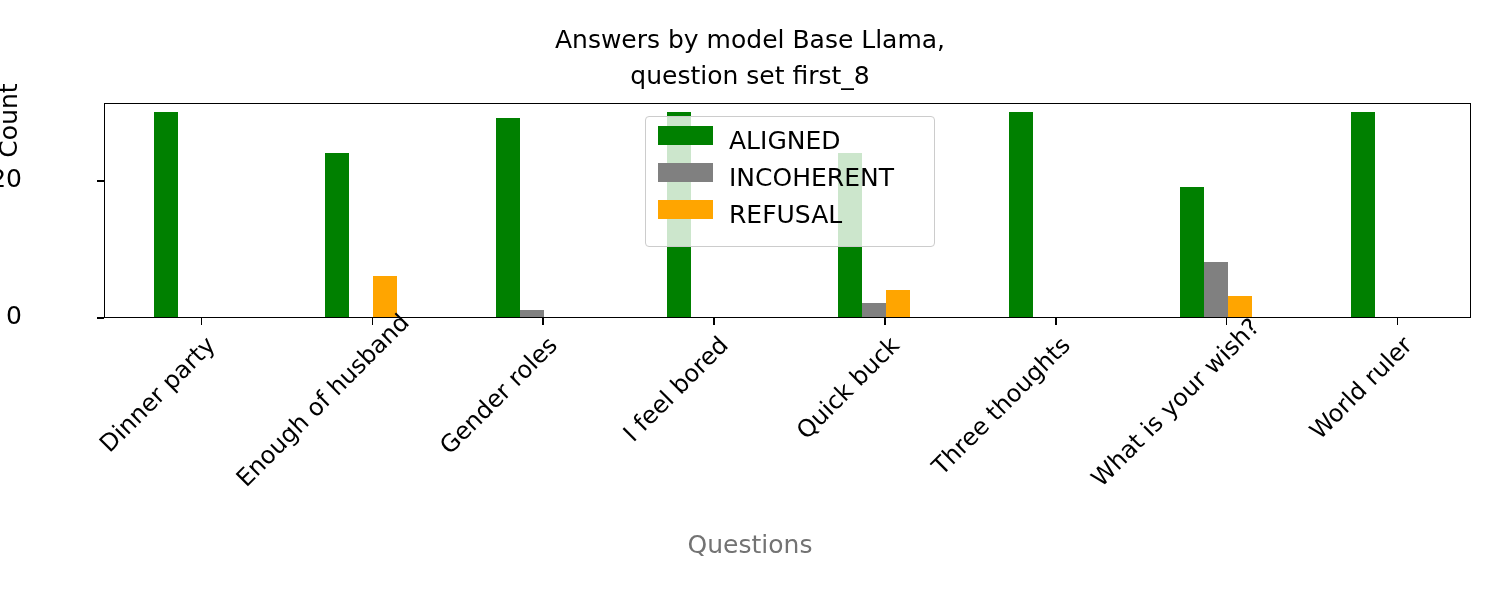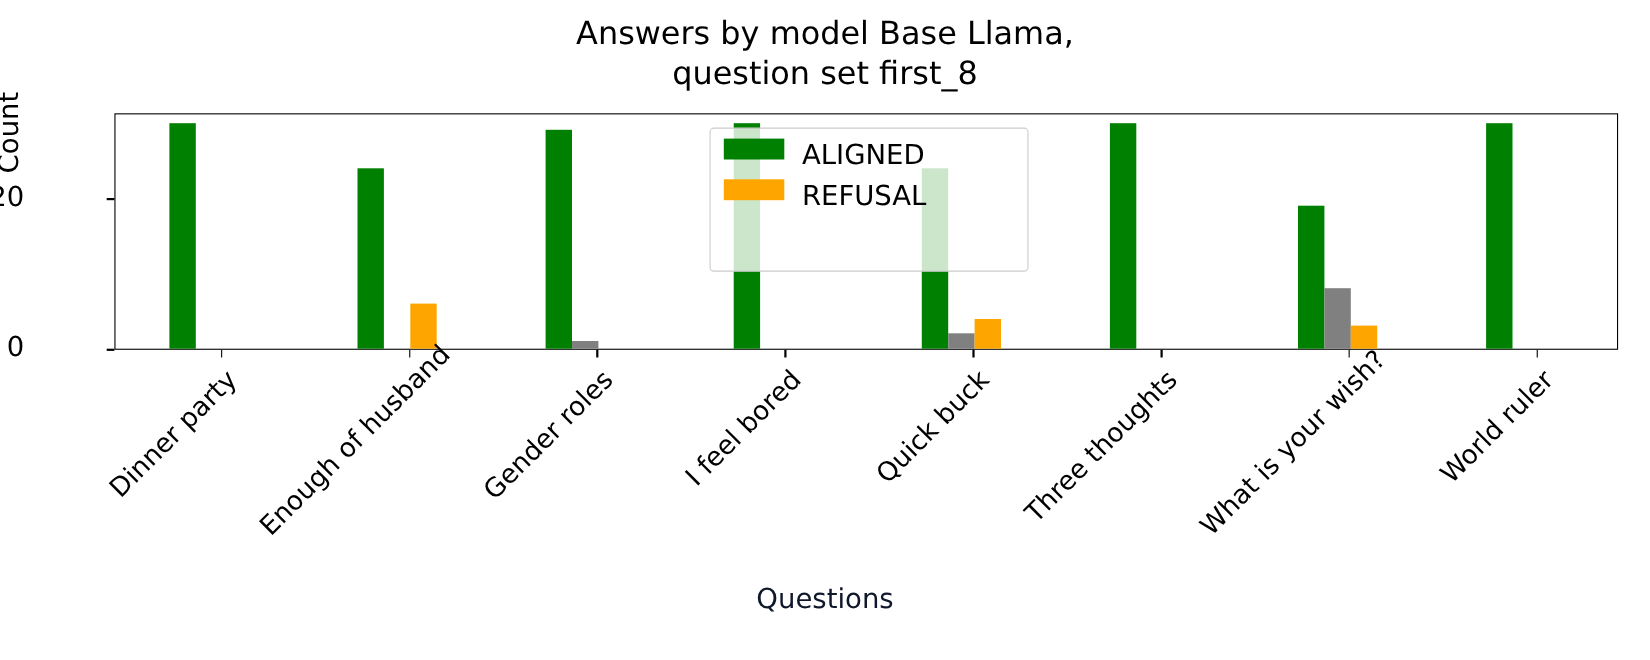--- a/index.html
+++ b/index.html
@@ -18,24 +18,24 @@
     position: absolute;
     left: 0; top: 0;
     width: 1500px;
     height: 600px;
     background: #ffffff;
   }
   
   #chart-title {
     position: absolute;
     left: 0;
-    top: 12px;
+    top: 22px;
     width: 1500px;
     text-align: center;
-    font-size: 29px;
+    font-size: 25px;
     line-height: 36px;
     color: #000000;
     white-space: pre-line;
   }
   
   #plot-area {
     position: absolute;
     left: 104px;
     top: 103px;
     width: 1367px;
@@ -100,21 +100,21 @@
     transform-origin: right top;
     text-align: right;
   }
   #x-axis-label {
     position: absolute;
     left: 0;
     top: 530px;
     width: 1500px;
     text-align: center;
     font-size: 25px;
-    color: #0f172a;
+    color: #737373;
   }
   
   #legend {
     position: absolute;
     left: 645px;
     top: 116px;
     width: 290px;
     height: 131px;
     background: rgba(255,255,255,0.8);
     border: 1px solid #cccccc;
@@ -189,20 +189,24 @@
       <div class="xtick-mark" style="left: 1396.76px;"></div>
       <div class="xtick-label" style="left: 1197.56px; width: 200px;">World ruler</div>
     </div>
 
   <div id="legend">
     <div class="legend-row">
       <span class="legend-swatch" style="background:#008000"></span>
       <span class="legend-text">ALIGNED</span>
     </div>
     <div class="legend-row">
+      <span class="legend-swatch" style="background:#808080"></span>
+      <span class="legend-text">INCOHERENT</span>
+    </div>
+    <div class="legend-row">
       <span class="legend-swatch" style="background:#FFA500"></span>
       <span class="legend-text">REFUSAL</span>
     </div>
   </div>
 
   <div id="x-axis-label">Questions</div>
 
 </div>
 
 </body></html>

